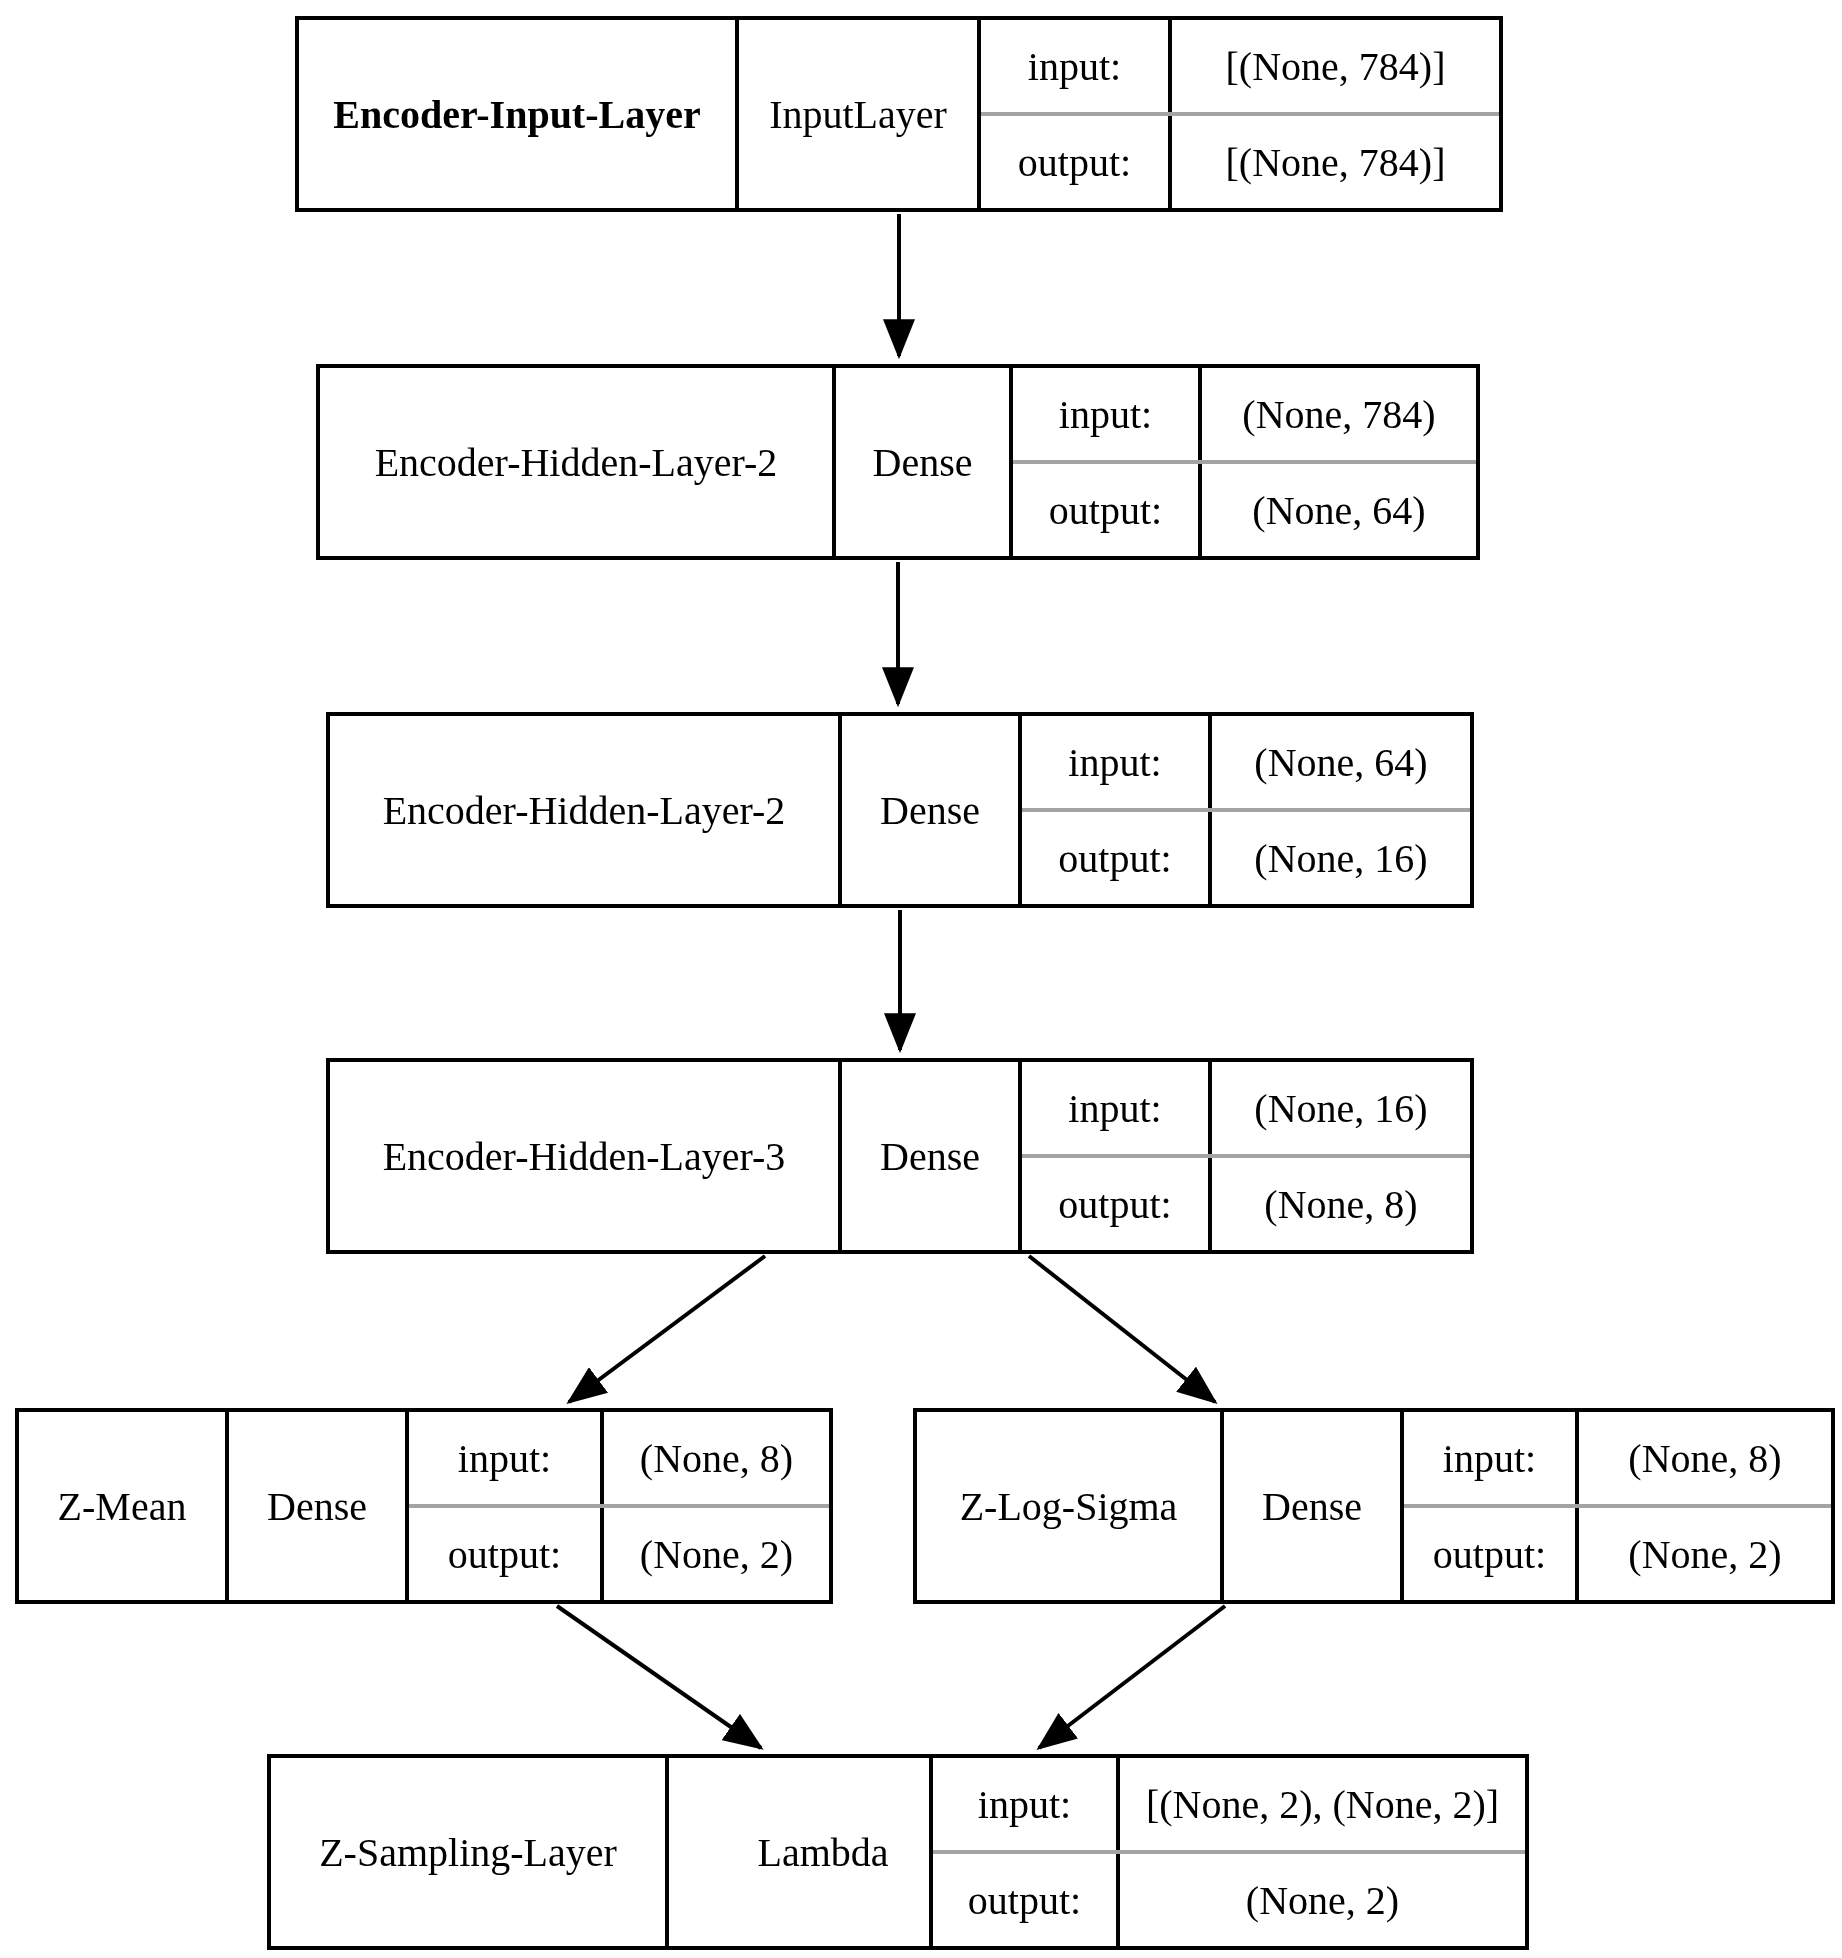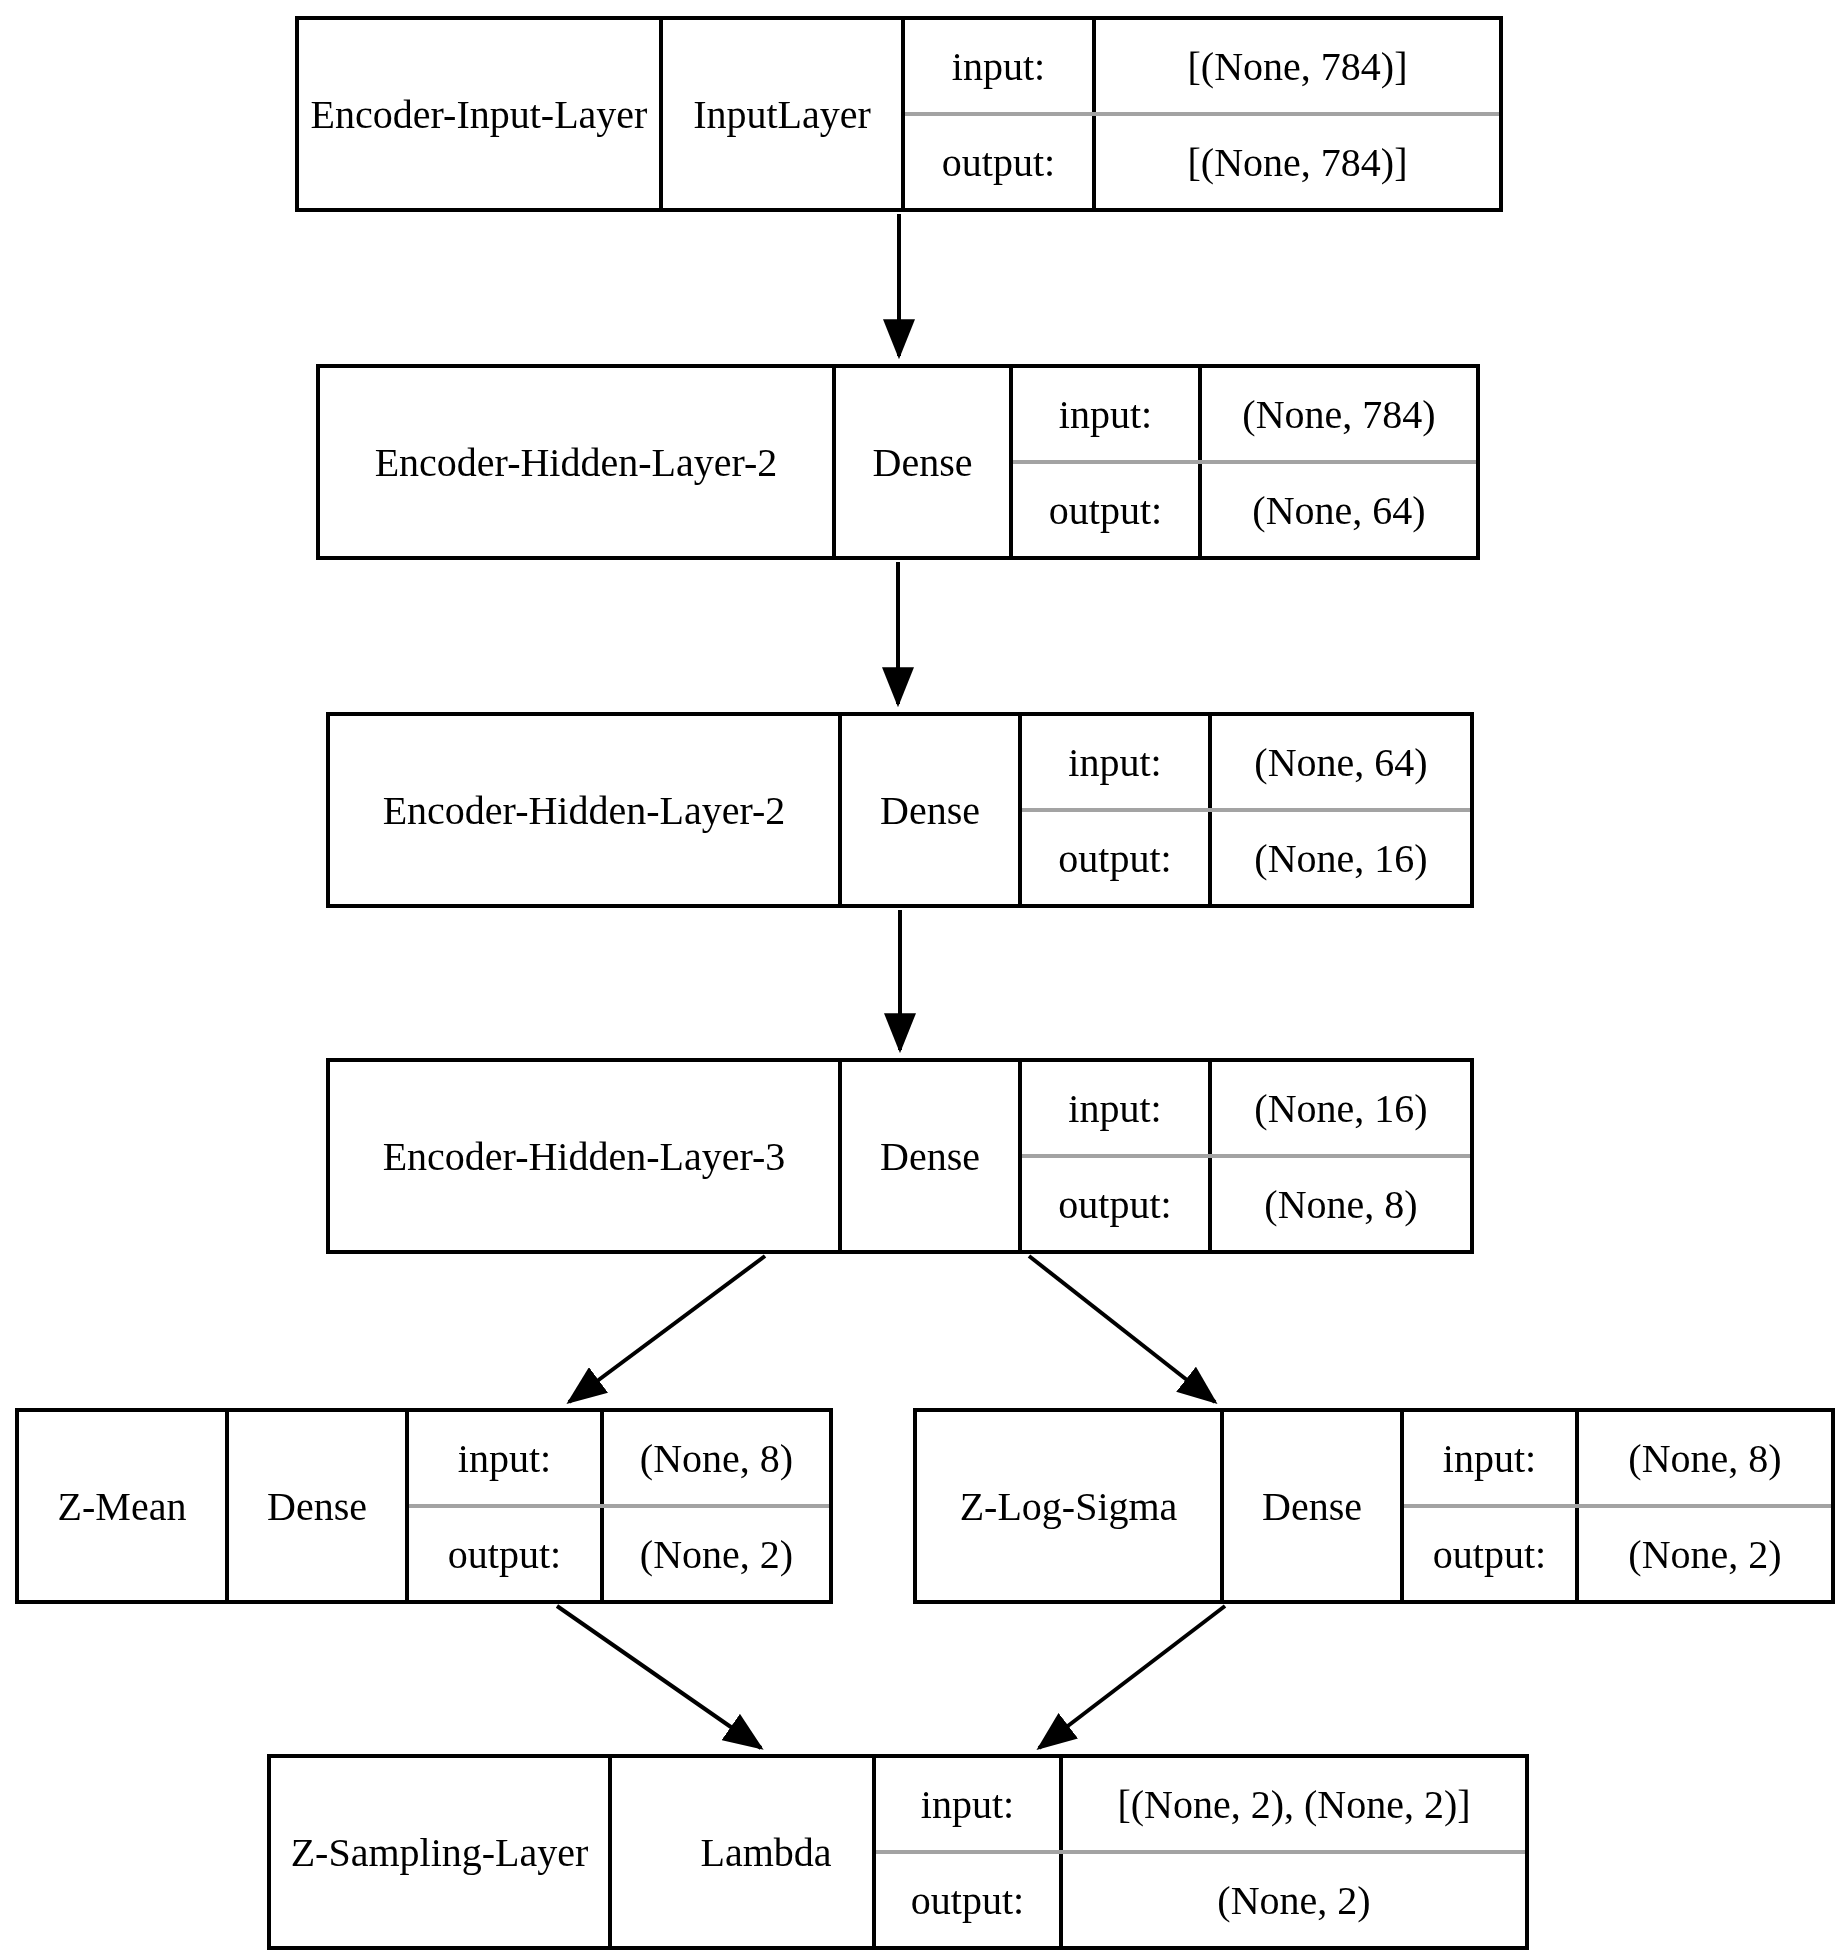--- a/index.html
+++ b/index.html
@@ -84,21 +84,21 @@
     <line x1="899" y1="214" x2="899" y2="356" stroke="#000000" stroke-width="4" marker-end="url(#ah)"></line>
     <line x1="898" y1="562" x2="898" y2="704" stroke="#000000" stroke-width="4" marker-end="url(#ah)"></line>
     <line x1="900" y1="910" x2="900" y2="1050" stroke="#000000" stroke-width="4" marker-end="url(#ah)"></line>
     <line x1="765" y1="1256" x2="569" y2="1402" stroke="#000000" stroke-width="4" marker-end="url(#ah)"></line>
     <line x1="1029" y1="1256" x2="1215" y2="1402" stroke="#000000" stroke-width="4" marker-end="url(#ah)"></line>
     <line x1="557" y1="1606" x2="761" y2="1748" stroke="#000000" stroke-width="4" marker-end="url(#ah)"></line>
     <line x1="1225" y1="1606" x2="1039" y2="1748" stroke="#000000" stroke-width="4" marker-end="url(#ah)"></line>
   </svg>
 
   <div class="node" style="left:295px; top:16px; width:1208px; height:196px;">
-    <div class="cell name" style="width:364px;">Encoder-Input-Layer</div>
+    <div class="cell name" style="width:440px;font-weight:bold;">Encoder-Input-Layer</div>
     <div class="cell cls" style="width:242px;">InputLayer</div>
     <div class="io">
       <div class="io-row top">
         <div class="cell lbl" style="width:191px;">input:</div>
         <div class="cell val">[(None, 784)]</div>
       </div>
       <div class="io-row">
         <div class="cell lbl" style="width:191px;">output:</div>
         <div class="cell val">[(None, 784)]</div>
       </div>
@@ -174,21 +174,21 @@
         <div class="cell val">(None, 8)</div>
       </div>
       <div class="io-row">
         <div class="cell lbl" style="width:175px;">output:</div>
         <div class="cell val">(None, 2)</div>
       </div>
     </div>
   </div>
 
   <div class="node" style="left:267px; top:1754px; width:1262px; height:196px;">
-    <div class="cell name" style="width:341px;">Z-Sampling-Layer</div>
+    <div class="cell name" style="width:398px;">Z-Sampling-Layer</div>
     <div class="cell cls" style="width:216px;margin-left:48px;">Lambda</div>
     <div class="io">
       <div class="io-row top">
         <div class="cell lbl" style="width:187px;">input:</div>
         <div class="cell val">[(None, 2), (None, 2)]</div>
       </div>
       <div class="io-row">
         <div class="cell lbl" style="width:187px;">output:</div>
         <div class="cell val">(None, 2)</div>
       </div>

